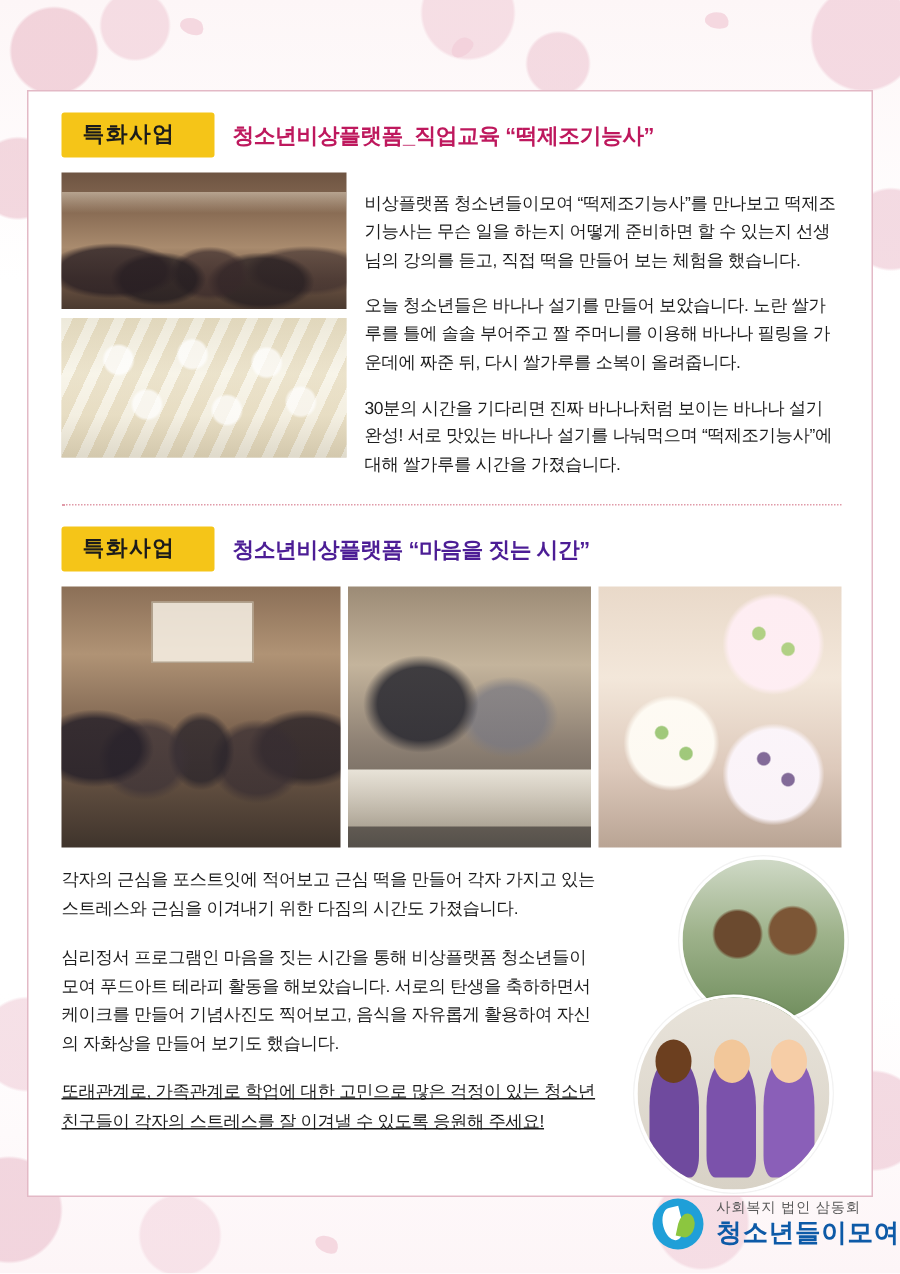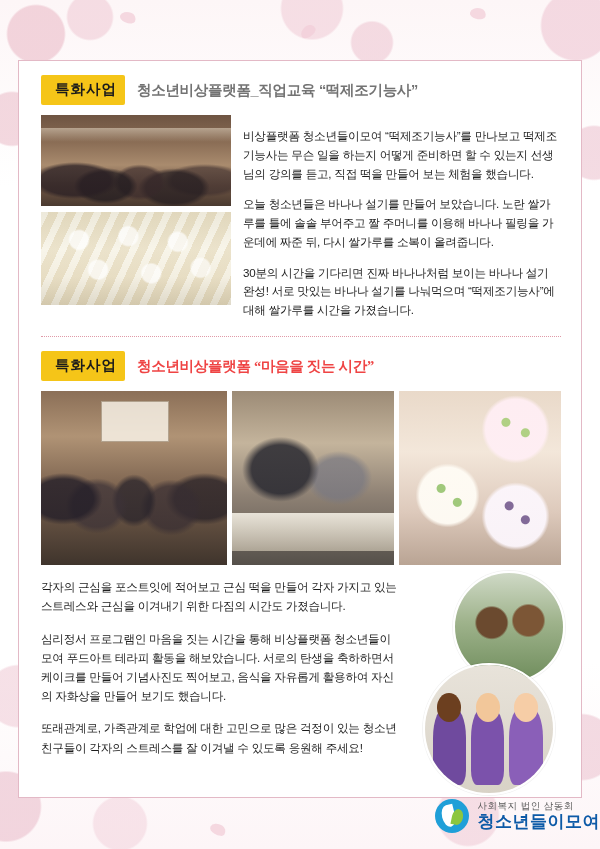--- a/index.html
+++ b/index.html
@@ -71,31 +71,31 @@
     align-items: center;
     gap: 12px;
     margin-bottom: 10px;
   }
   .badge {
     background: #f5c518;
     color: #1b1b1b;
     font-size: 14.5px;
     font-weight: bold;
     letter-spacing: 1px;
-    padding: 5px 8px 6px 14px;
+    padding: 5px 26px 6px 14px;
     border-radius: 2px;
     white-space: nowrap;
   }
   .sec-title {
-    color: #737373;
+    color: #be185d;
     font-size: 14.5px;
     font-weight: bold;
     letter-spacing: -0.3px;
   }
-  .sec-title.brown { color: #ef4444; font-family: Liberation Serif, serif; }
+  .sec-title.brown { color: #4c1d95; }
 
   
   .s1-row {
     display: flex;
     gap: 12px;
     align-items: flex-start;
   }
   .s1-left {
     width: 190px;
     flex: 0 0 190px;
@@ -227,21 +227,21 @@
 
   
   .s2-body {
     position: relative;
     font-size: 11.6px;
     line-height: 1.66;
     color: #1d1d1d;
     letter-spacing: -0.25px;
   }
   .s2-body p { margin: 0 0 13px 0; }
-  .s2-body p:last-child { margin-bottom: 0; }
+  .s2-body p:last-child { margin-bottom: 0; text-decoration: underline; }
   .s2-text { width: 360px; }
 
   .round {
     position: absolute;
     border-radius: 50%;
     overflow: hidden;
     border: 2px solid #ffffff;
     box-shadow: 0 0 0 1px rgba(0,0,0,0.05);
   }
   .round-top {

